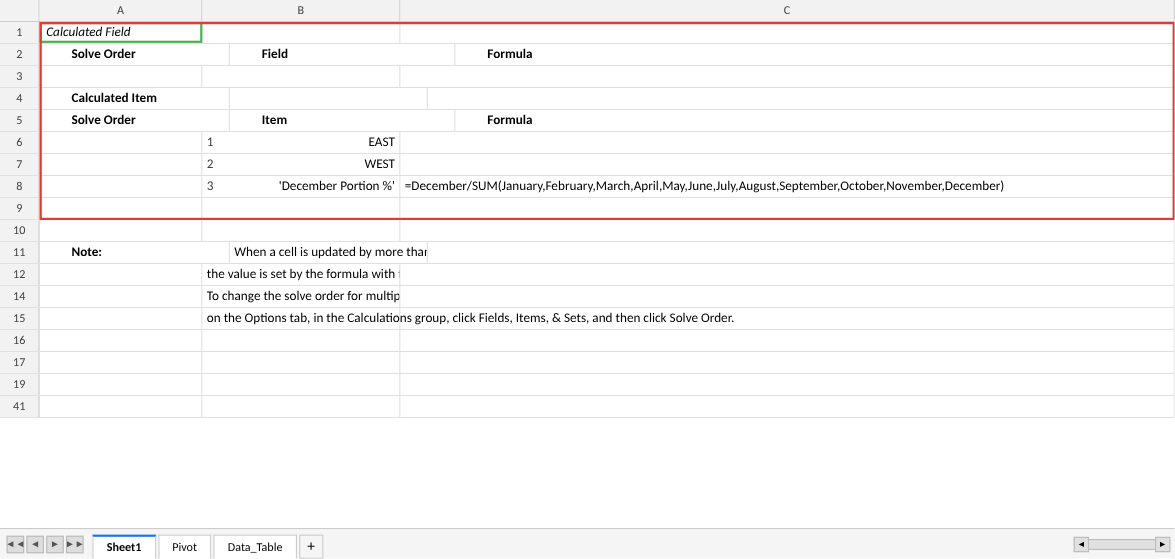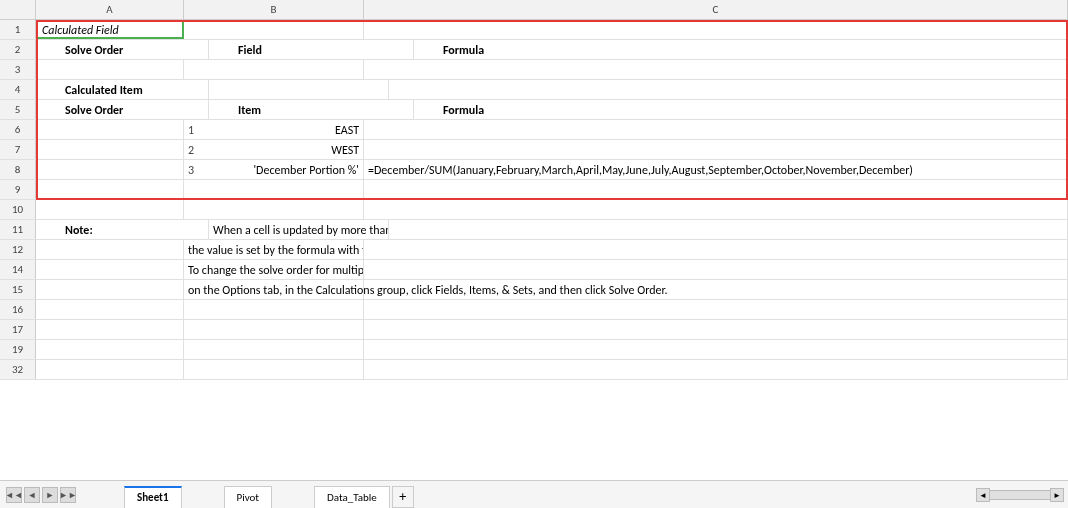--- a/index.html
+++ b/index.html
@@ -140,21 +140,20 @@
       height: 22px;
       padding: 0 12px;
       border: 1px solid #ccc;
       border-bottom: none;
       background: #fff;
       display: flex;
       align-items: center;
       font-size: 11px;
       cursor: pointer;
       margin-top: 4px;
-      margin-left: 40px;
     }
     .sheet-tab.active {
       background: #fff;
       border-top: 2px solid #1a73e8;
       font-weight: bold;
       z-index: 2;
     }
     .sheet-tab-add {
       width: 22px;
       height: 22px;
@@ -319,21 +318,21 @@
       <div class="cell cell-b"></div>
       <div class="cell cell-c"></div>
     </div>
     <div class="row">
       <div class="row-num">19</div>
       <div class="cell cell-a"></div>
       <div class="cell cell-b"></div>
       <div class="cell cell-c"></div>
     </div>
     <div class="row">
-      <div class="row-num">32</div>
+      <div class="row-num">41</div>
       <div class="cell cell-a"></div>
       <div class="cell cell-b"></div>
       <div class="cell cell-c"></div>
     </div>
   </div>
 
   <div class="tab-bar">
     <div class="tab-nav">
       <div class="tab-nav-btn">◄◄</div>
       <div class="tab-nav-btn">◄</div>

